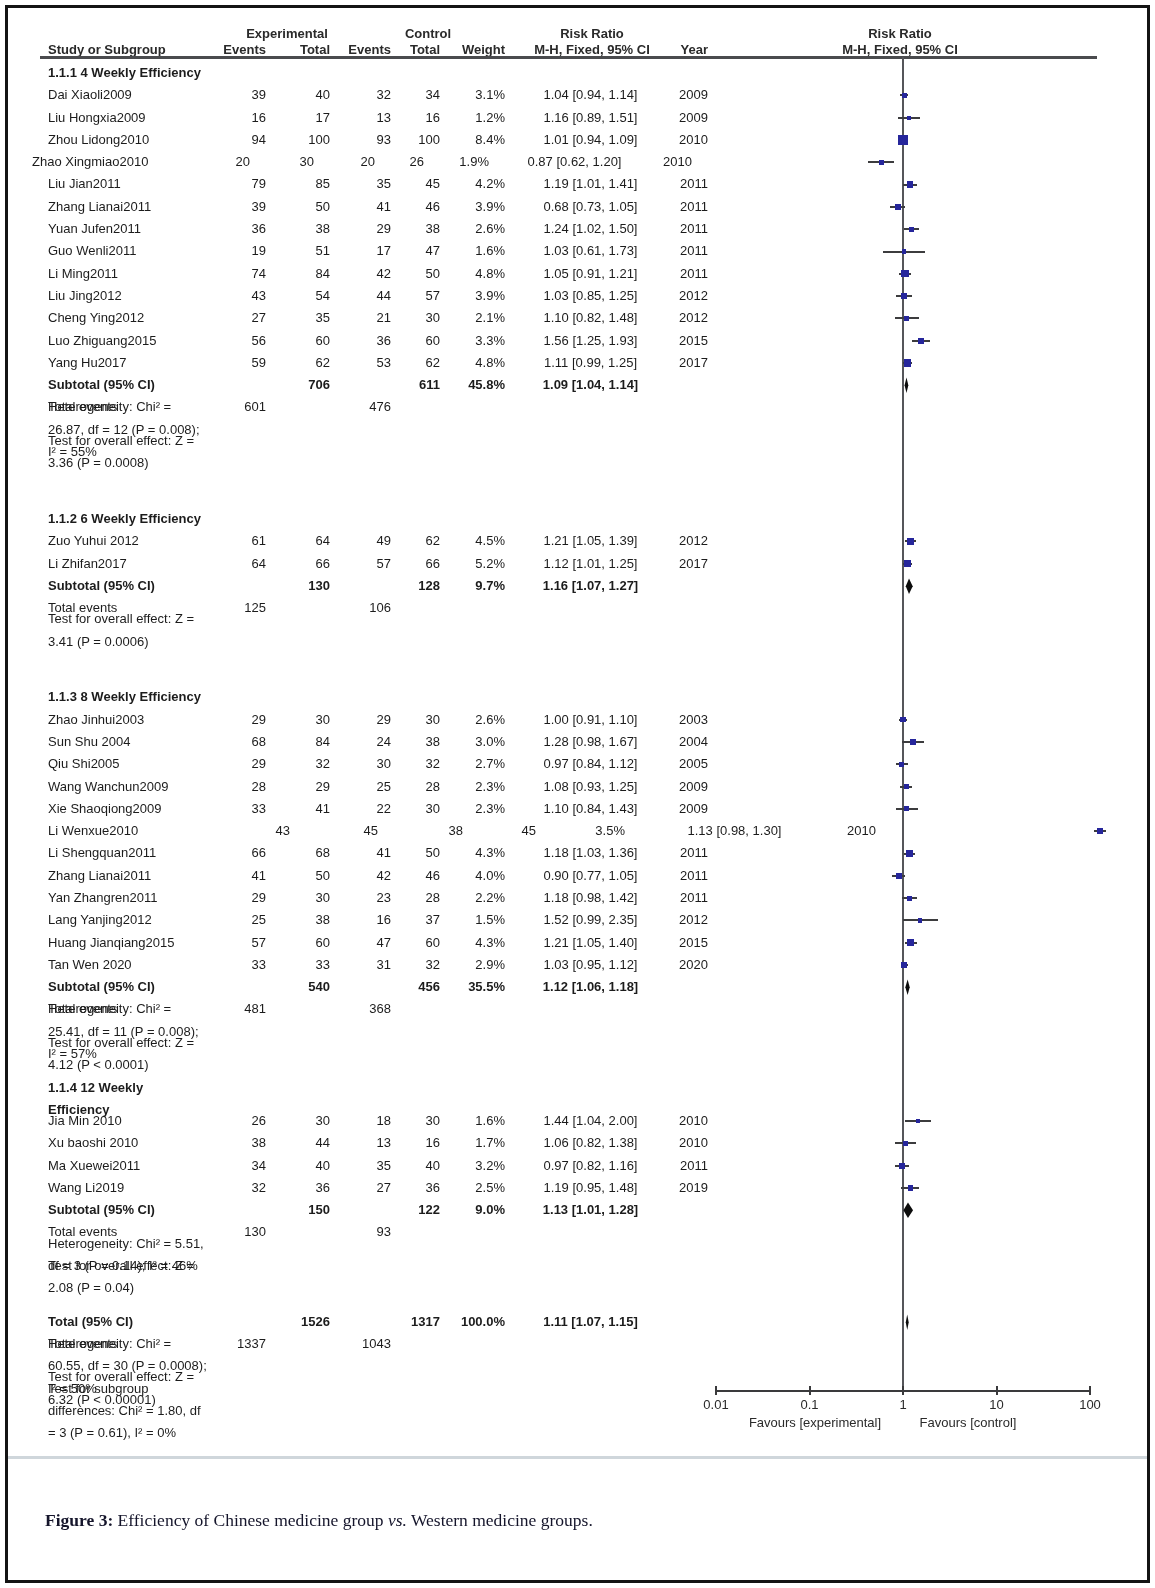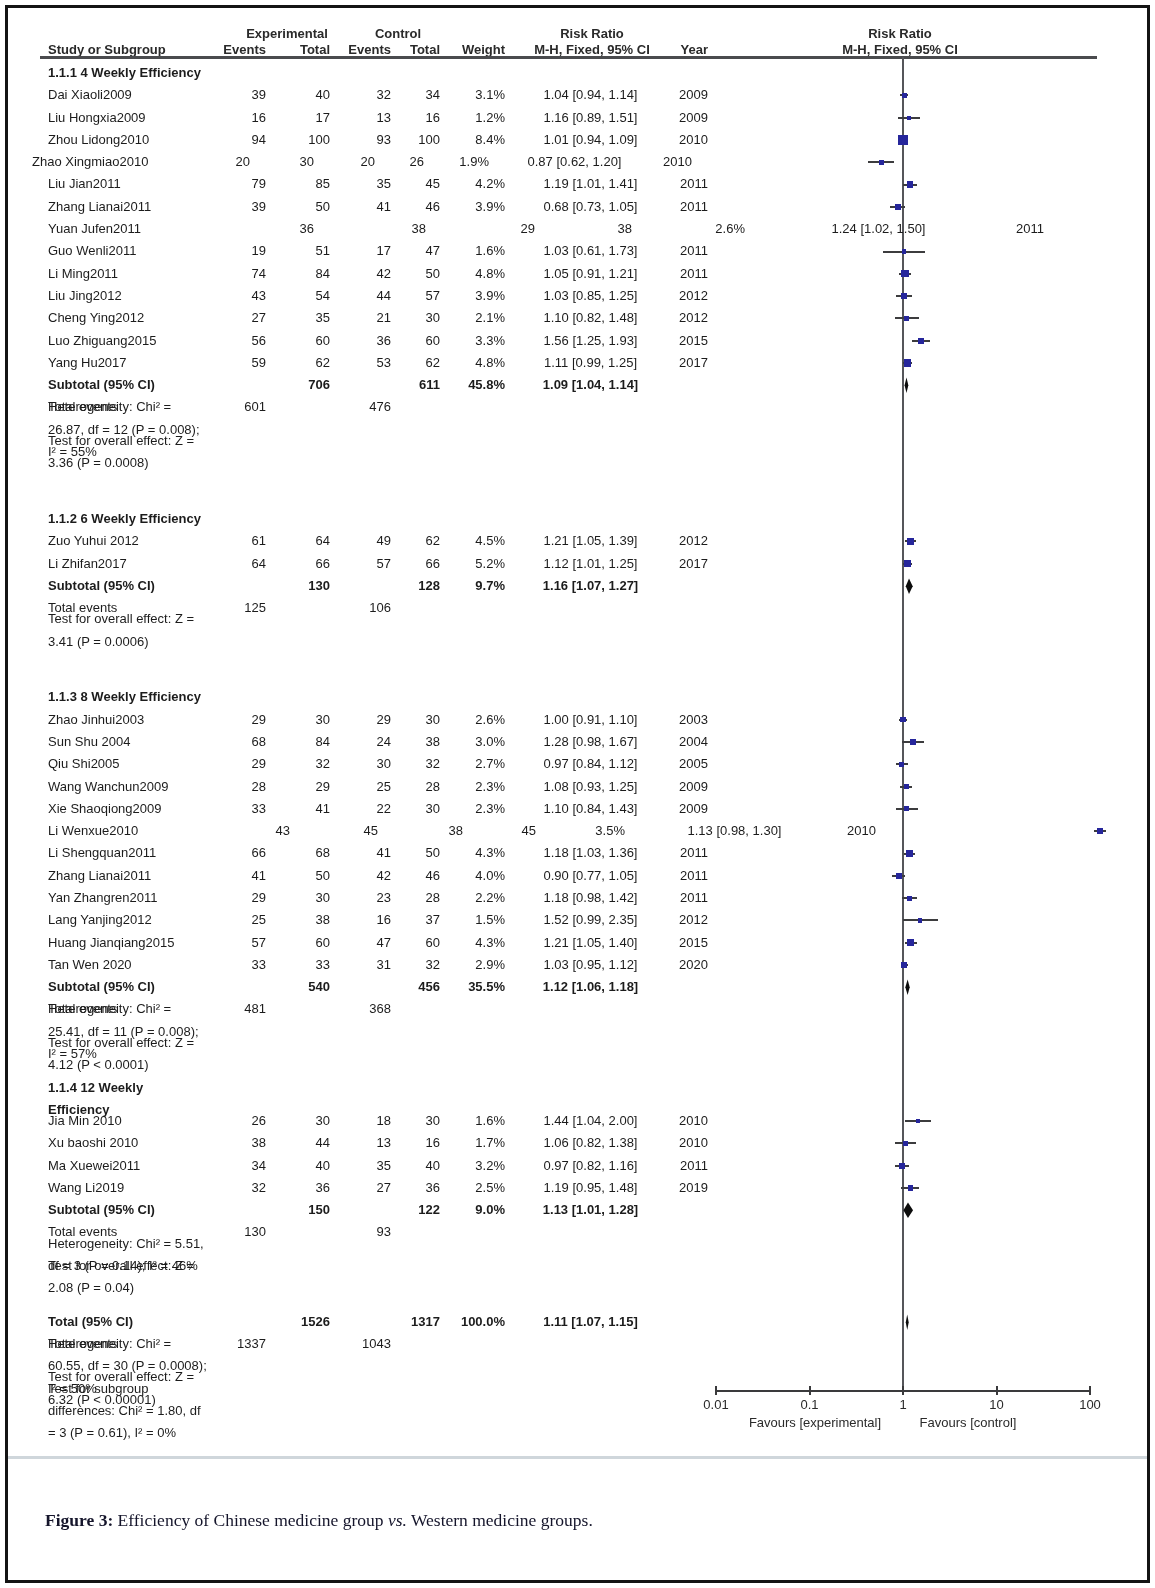--- a/index.html
+++ b/index.html
@@ -34,21 +34,21 @@
   .grey-sep{position:absolute;top:1456px;left:8px;width:1139px;height:3px;background:#cfd6db;}
   #caption{position:absolute;top:1510px;left:45px;font-family:"Liberation Serif","DejaVu Serif",serif;
            font-size:17.5px;color:#15152b;white-space:nowrap;}
   #caption .b{font-weight:bold;}
   #caption .i{font-style:italic;}
 </style>
 </head>
 <body>
 
 <span class="abs hdr ctr" style="left:287px;top:26px;">Experimental</span>
-<span class="abs hdr ctr" style="left:398px;top:26px;">Control</span>
+<span class="abs hdr ctr" style="left:428px;top:26px;">Control</span>
 <span class="abs hdr ctr" style="left:592px;top:26px;">Risk Ratio</span>
 <span class="abs hdr ctr" style="left:900px;top:26px;">Risk Ratio</span>
 
 <span class="abs hdr" style="left:48px;top:42px;">Study or Subgroup</span>
 <span class="abs hdr rgt" style="left:266px;top:42px;">Events</span>
 <span class="abs hdr rgt" style="left:330px;top:42px;">Total</span>
 <span class="abs hdr rgt" style="left:391px;top:42px;">Events</span>
 <span class="abs hdr rgt" style="left:440px;top:42px;">Total</span>
 <span class="abs hdr rgt" style="left:505px;top:42px;">Weight</span>
 <span class="abs hdr ctr" style="left:592px;top:42px;">M-H, Fixed, 95% CI</span>
@@ -147,21 +147,21 @@
     <span class="c c-ce">41</span>
     <span class="c c-ct">46</span>
     <span class="c c-w">3.9%</span>
     <span class="c c-rr">0.68 [0.73, 1.05]</span>
     <span class="c c-yr">2011</span>
     <span class="c c-plot">
         <div class="ci-line" style="left: 182.221px; width: 14.7605px; background: rgb(60, 60, 62);"></div>
         <div class="mk" style="width: 6.315px; height: 6.315px; left: 186.652px; top: 7.9925px; background: rgb(38, 38, 155);"></div>
       </span>
   </div>
-    <div class="row" style="height: 22.3px; gap: 48px;">
+    <div class="row" style="height: 22.3px;">
     <span class="c c-study">Yuan Jufen2011</span>
     <span class="c c-ee">36</span>
     <span class="c c-et">38</span>
     <span class="c c-ce">29</span>
     <span class="c c-ct">38</span>
     <span class="c c-w">2.6%</span>
     <span class="c c-rr">1.24 [1.02, 1.50]</span>
     <span class="c c-yr">2011</span>
     <span class="c c-plot">
         <div class="ci-line" style="left: 195.804px; width: 15.6604px; background: rgb(60, 60, 62);"></div>

